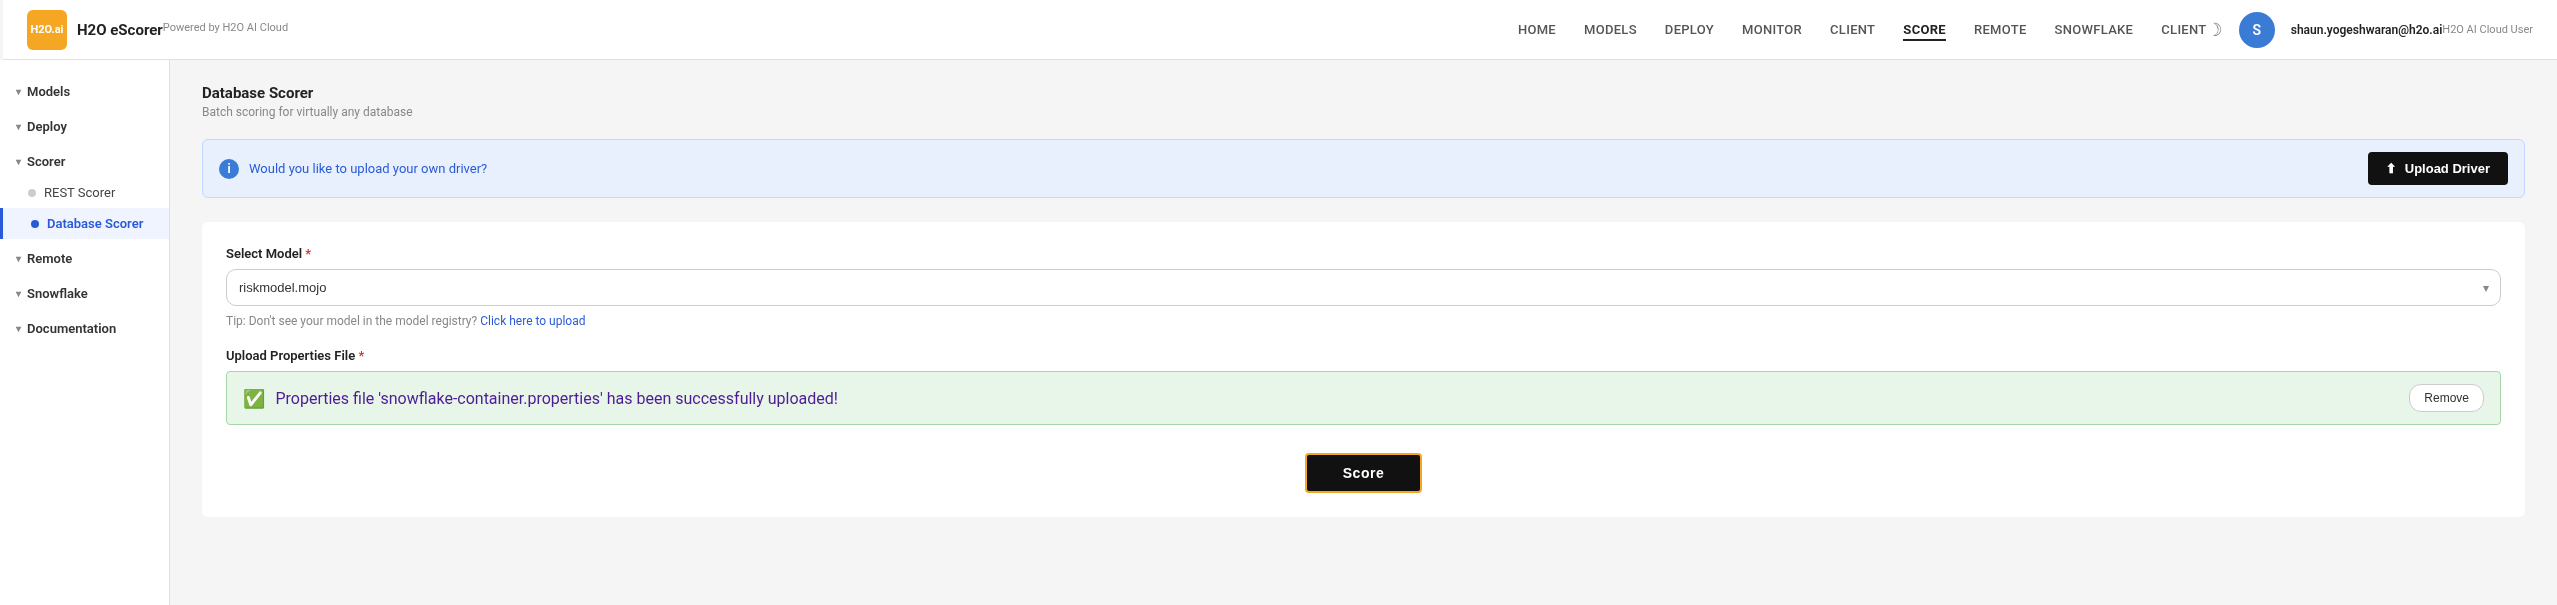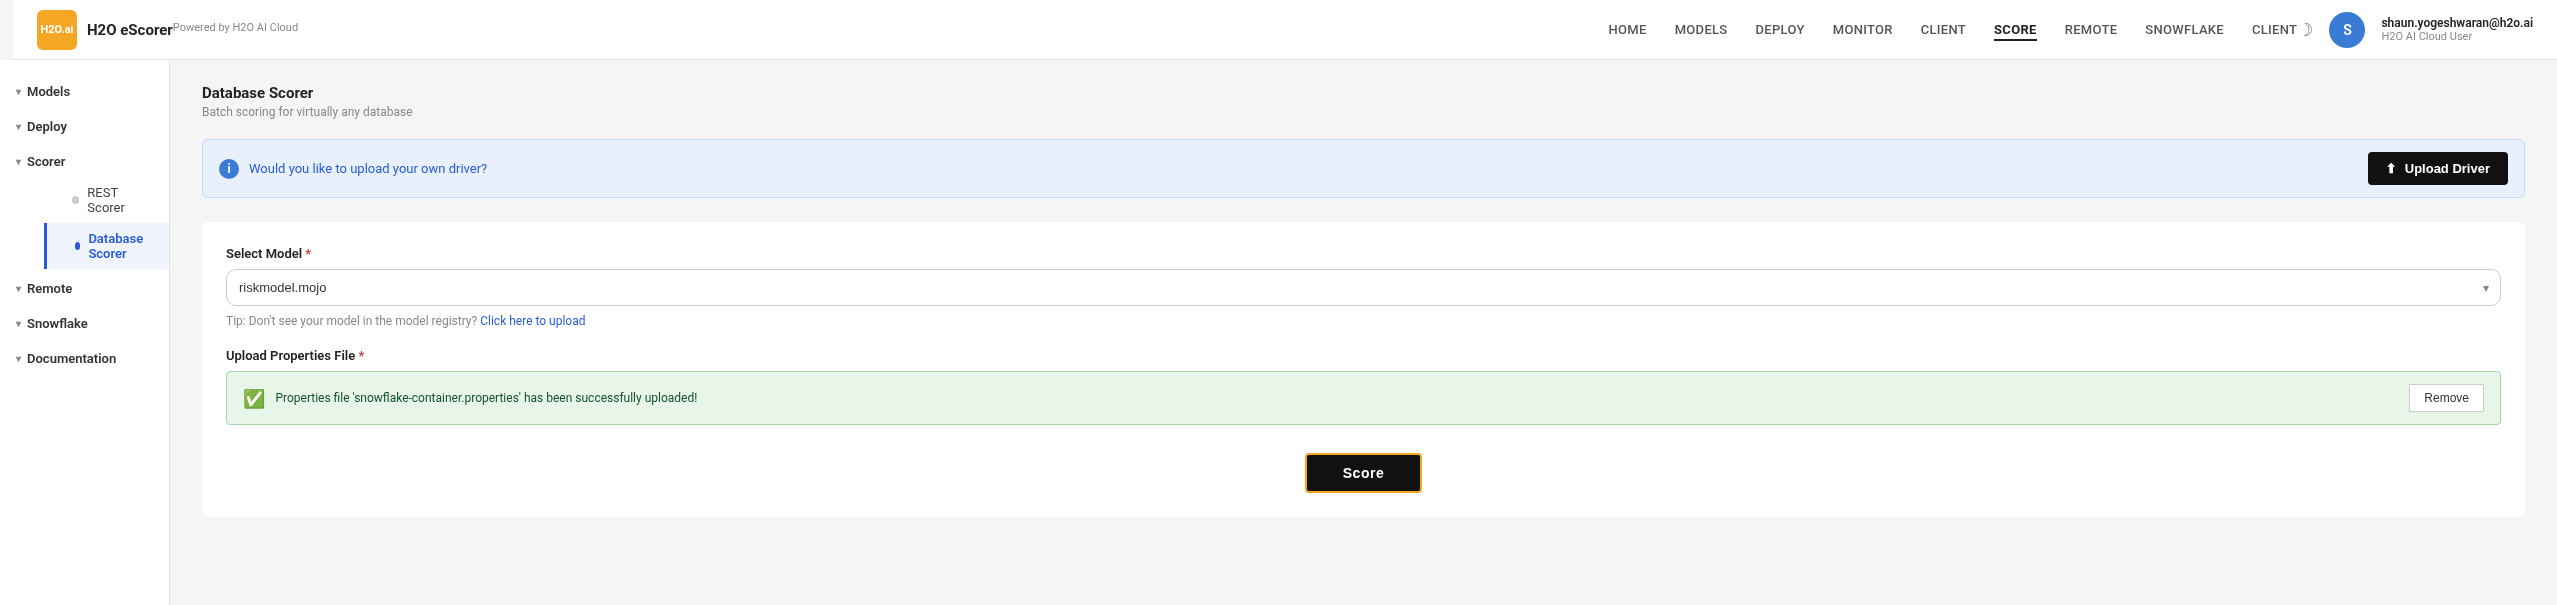--- a/index.html
+++ b/index.html
@@ -2,21 +2,21 @@
 <html><head>
   <meta charset="utf-8">
   <style>
     * { box-sizing: border-box; margin: 0; padding: 0; }
     body { font-family: -apple-system, BlinkMacSystemFont, 'Segoe UI', Roboto, sans-serif; font-size: 14px; color: #333; background: #f5f5f5; }
 
     
     .header {
       display: flex; align-items: center; background: #fff;
       border-bottom: 1px solid #e0e0e0; padding: 0 24px; height: 60px;
-      position: fixed; top: 0; left: 13px; right: 0; z-index: 100;
+      position: fixed; top: 0; left: 3px; right: 0; z-index: 100;
     }
     .logo-area { display: flex; align-items: center; gap: 10px; min-width: 220px; }
     .logo-box {
       width: 40px; height: 40px; background: #f5a623; border-radius: 6px;
       display: flex; align-items: center; justify-content: center;
       font-weight: bold; font-size: 11px; color: #fff;
     }
     .logo-text { display: flex; flex-direction: row; }
     .logo-title { font-weight: 700; font-size: 15px; color: #222; }
     .logo-subtitle { font-size: 11px; color: #888; }
@@ -30,21 +30,21 @@
       color: #222; font-weight: 700; border-bottom: 2px solid #222; padding-bottom: 2px;
     }
 
     .header-right { display: flex; align-items: center; gap: 16px; margin-left: auto; }
     .moon-icon { font-size: 18px; color: #888; cursor: pointer; }
     .avatar {
       width: 36px; height: 36px; background: #3a7bd5; border-radius: 50%;
       display: flex; align-items: center; justify-content: center;
       color: #fff; font-weight: 600; font-size: 14px; cursor: pointer;
     }
-    .user-info { display: flex; flex-direction: column; }
+    .user-info { display: flex; flex-direction: row; }
     .user-email { font-size: 12px; font-weight: 600; color: #222; }
     .user-role { font-size: 11px; color: #888; }
 
     
     .app-body { display: flex; margin-top: 60px; min-height: calc(100vh - 60px); }
 
     
     .sidebar {
       width: 170px; min-width: 170px; background: #fff;
       border-right: 1px solid #e0e0e0; padding: 16px 0;
@@ -53,21 +53,21 @@
     .sidebar-group { margin-bottom: 4px; }
     .sidebar-group-label {
       display: flex; align-items: center; gap: 6px;
       padding: 8px 16px; font-size: 13px; font-weight: 600;
       color: #333; cursor: pointer;
     }
     .sidebar-group-label .chevron { font-size: 10px; color: #888; }
     .sidebar-item {
       display: flex; align-items: center; gap: 8px;
       padding: 8px 16px 8px 28px; font-size: 13px;
-      color: #444; cursor: pointer; margin-left: 44px;
+      color: #444; cursor: pointer;
     }
     .sidebar-item.active { background: #f0f4ff; color: #2a5bd7; font-weight: 600; border-left: 3px solid #2a5bd7; }
     .sidebar-dot { width: 8px; height: 8px; border-radius: 50%; background: #ccc; }
     .sidebar-dot.active-dot { background: #2a5bd7; }
 
     
     .main-content {
       margin-left: 170px; flex: 1; padding: 24px 32px; background: #f5f5f5;
     }
 
@@ -123,24 +123,24 @@
     
     .upload-label { font-size: 13px; font-weight: 600; color: #222; margin-bottom: 8px; }
 
     .success-banner {
       display: flex; align-items: center; justify-content: space-between;
       background: #e8f5e9; border: 1px solid #a5d6a7;
       border-radius: 4px; padding: 12px 16px;
     }
     .success-left { display: flex; align-items: center; gap: 10px; }
     .success-icon { color: #388e3c; font-size: 18px; }
-    .success-text { font-size: 12px; color: #14532d; }
+    .success-text { font-size: 16px; color: #4c1d95; }
     .remove-btn {
       background: #fff; border: 1px solid #ccc; color: #333;
-      padding: 6px 14px; border-radius: 0; cursor: pointer;
+      padding: 6px 14px; border-radius: 12px; cursor: pointer;
       font-size: 12px; font-weight: 500;
     }
 
     
     .score-btn-row { display: flex; justify-content: center; margin-top: 28px; }
     .score-btn {
       background: #111; color: #fff; border: 2px solid #f5a623;
       padding: 10px 36px; border-radius: 4px; cursor: pointer;
       font-size: 14px; font-weight: 600; letter-spacing: 0.5px;
     }

